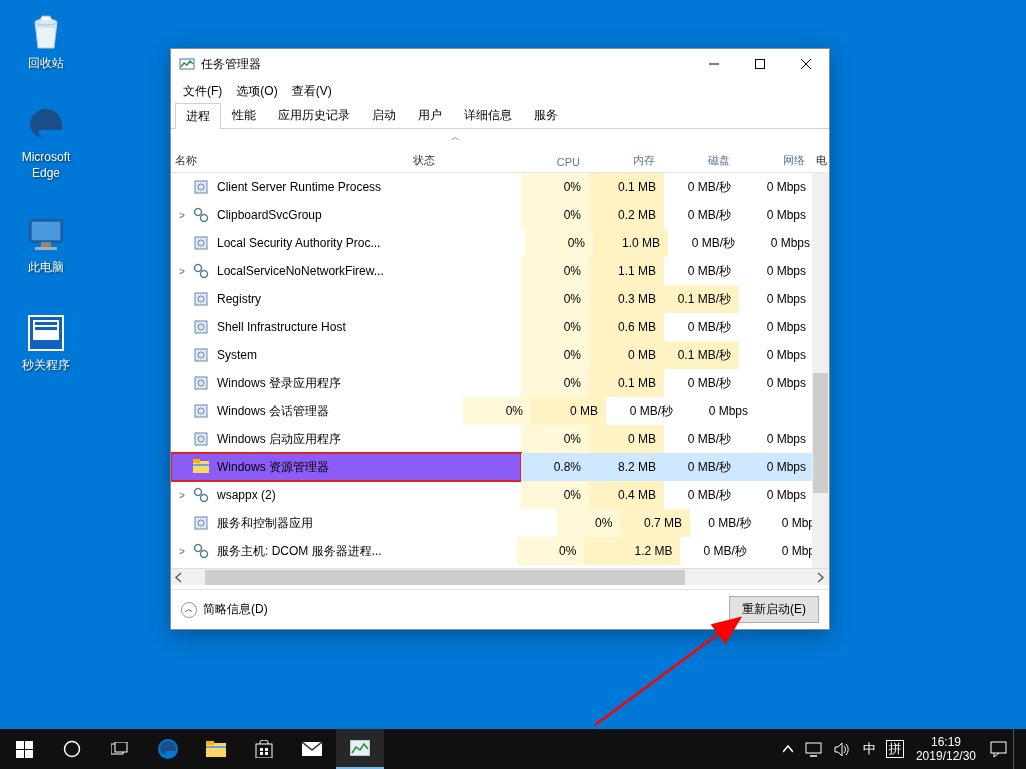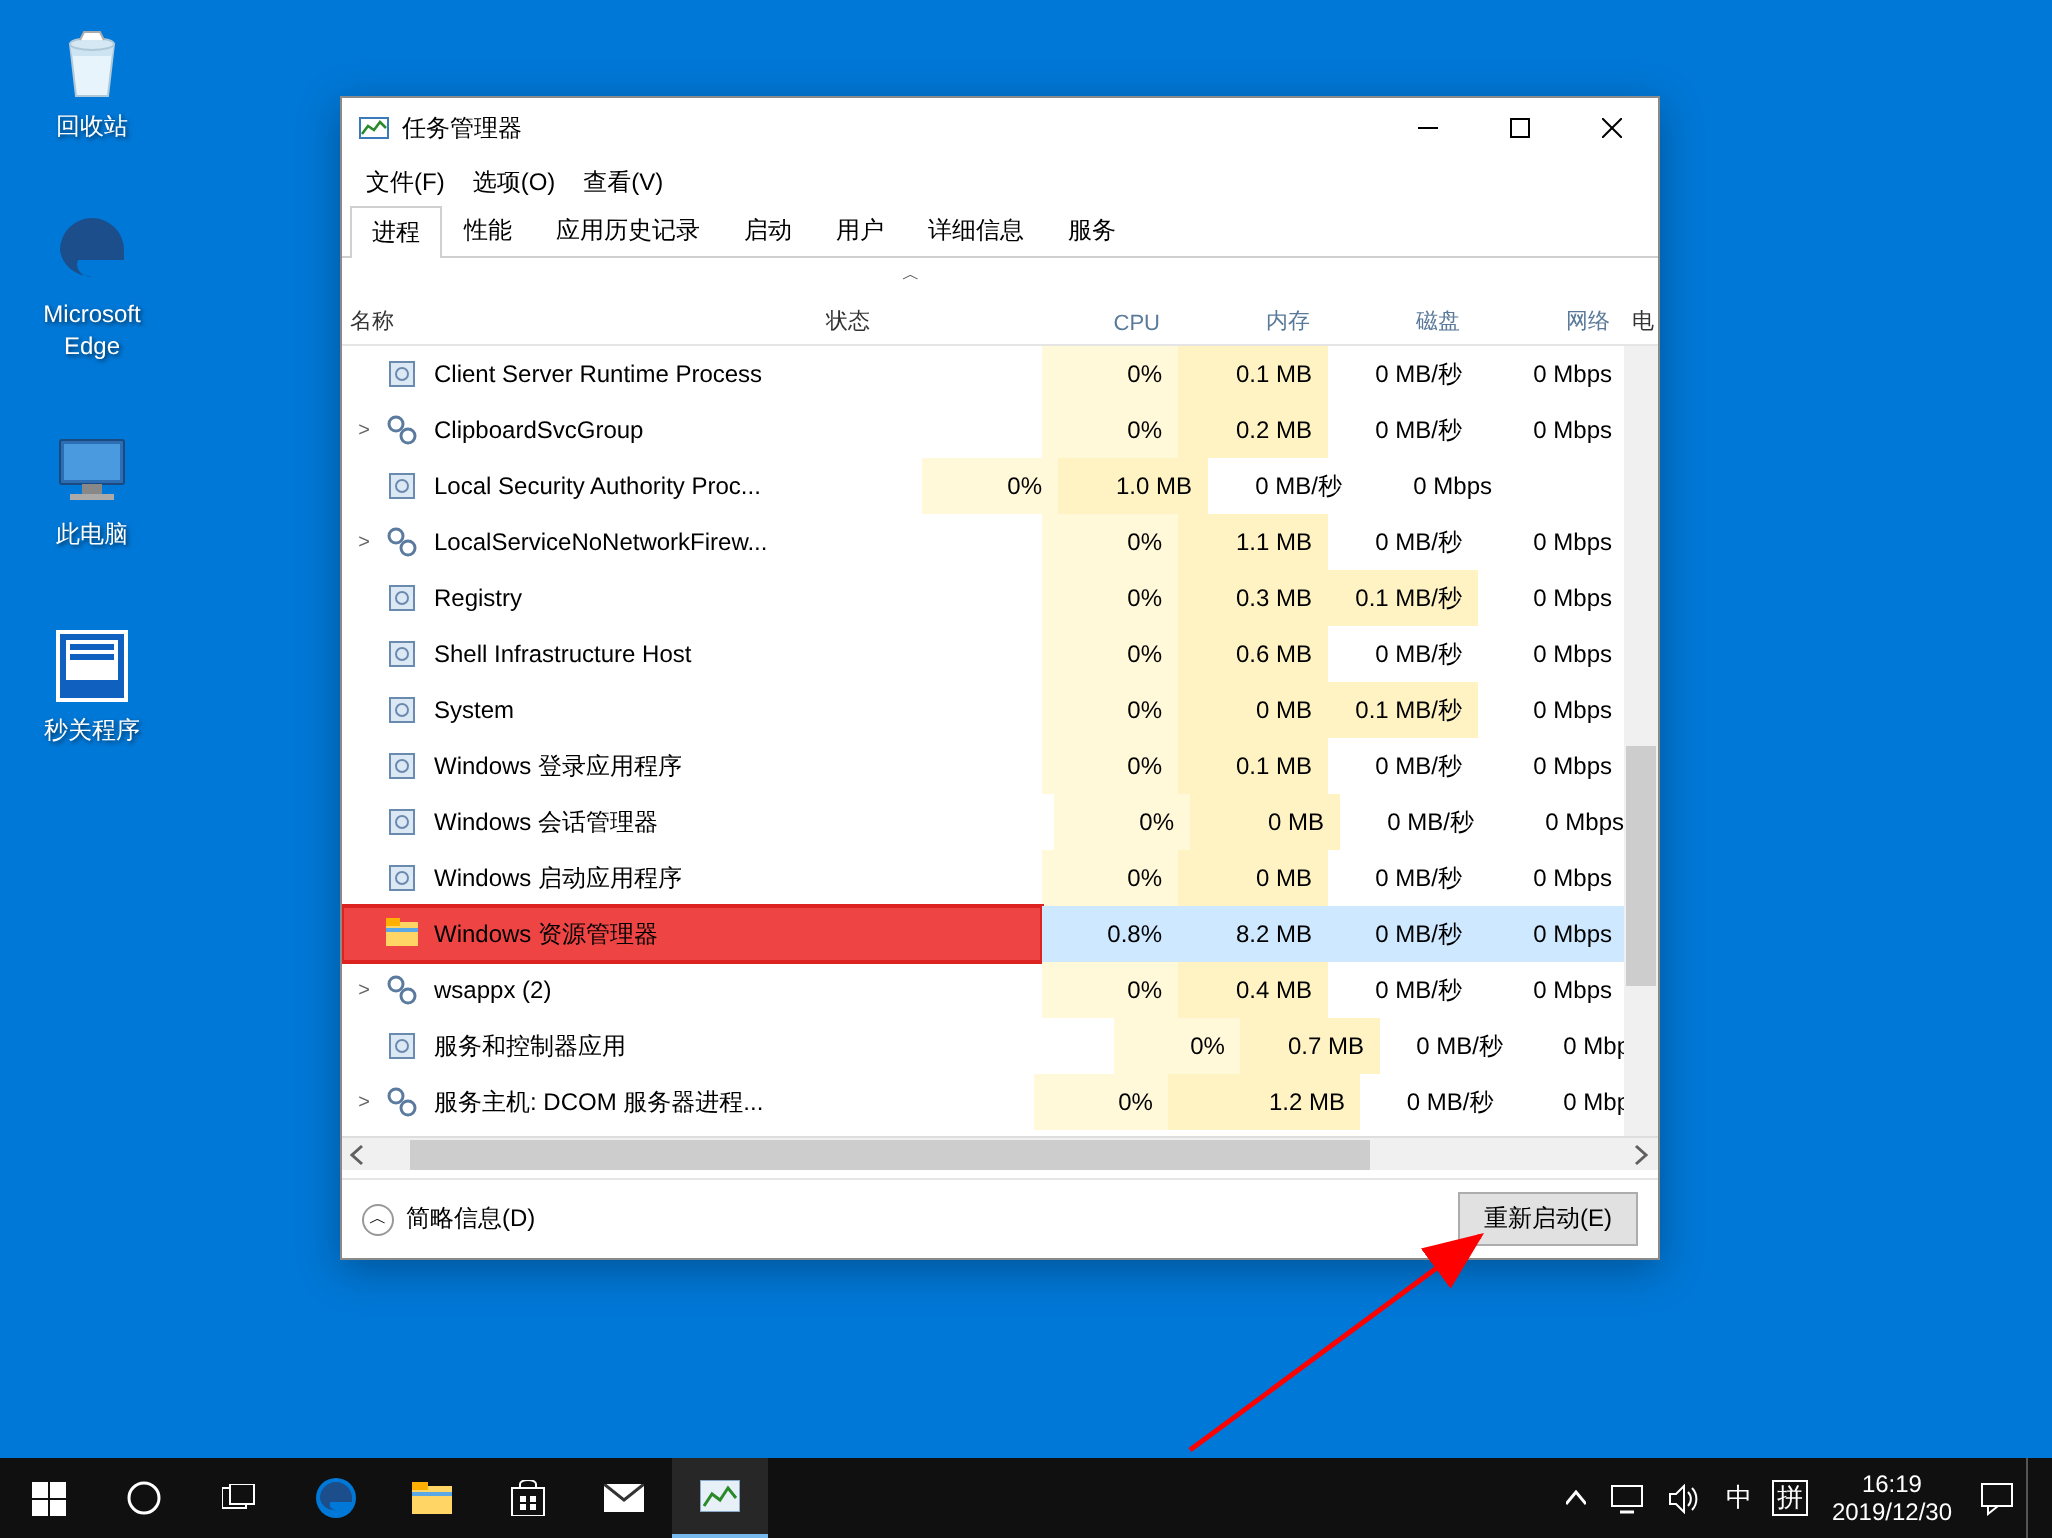--- a/index.html
+++ b/index.html
@@ -26,21 +26,21 @@
 .table-wrap { flex: 1; overflow: hidden; position: relative; }
 .thead { display: flex; font-size: 12px; border-bottom: 1px solid #e5e5e5; height: 44px; align-items: stretch; }
 .thead .hcell { display: flex; flex-direction: column; justify-content: flex-end; padding: 4px 8px 4px 4px; border-right: 1px solid transparent; text-align: right; }
 .thead .hcell.left { text-align: left; justify-content: flex-end; }
 .thead .pct { color: #555; font-size: 13px; margin-bottom: 14px; }
 .thead .lbl { color: #5a7a9a; font-size: 11px; margin-top: 35px; }
 .sort-arrow { position: absolute; left: 280px; top: 2px; font-size: 9px; color: #555; }
 
 .rows { overflow-y: auto; height: calc(100% - 44px); }
 .row { display: flex; font-size: 12px; height: 28px; align-items: center; }
-.row.selected { background: #ef4444; }
+.row.selected { background: #8b5cf6; }
 .row.selected .cell.name { outline: 2px solid #d22; outline-offset: -1px; }
 .cell { padding: 0 8px 0 4px; text-align: right; height: 100%; display: flex; align-items: center; justify-content: flex-end; }
 .cell.name { justify-content: flex-start; padding-left: 4px; gap: 4px; }
 .expander { width: 14px; text-align: center; color: #666; font-size: 10px; display: inline-block; }
 .picon { width: 16px; height: 16px; margin-right: 4px; flex-shrink: 0; }
 .heat0 { background: #fff8d9; }
 .heat1 { background: #fff3c4; }
 .hselbg { background: #cde8ff; }
 
 .hscroll { height: 17px; background: #f0f0f0; border-top: 1px solid #ddd; display:flex; align-items:center; }
@@ -213,21 +213,21 @@
                 </svg>
               </span>
               <span>ClipboardSvcGroup</span>
             </div>
             <div class="cell heat0" style="width:68px">0%</div>
             <div class="cell heat1" style="width:75px">0.2 MB</div>
             <div class="cell " style="width:75px">0 MB/秒</div>
             <div class="cell " style="width:75px">0 Mbps</div>
           </div>
           <div class="row">
-            <div class="cell name" style="width:290px">
+            <div class="cell name" style="width:354px">
               <span class="expander"></span>
               <span class="picon">
                 <svg width="16" height="16">
                   <rect x="2" y="2" width="12" height="12" fill="#dce8f4" stroke="#6a8ab0"></rect>
                   <circle cx="8" cy="8" r="3" fill="none" stroke="#6a8ab0"></circle>
                 </svg>
               </span>
               <span>Local Security Authority Proc...</span>
             </div>
             <div class="cell heat0" style="width:68px">0%</div>
@@ -309,21 +309,21 @@
                 </svg>
               </span>
               <span>Windows 登录应用程序</span>
             </div>
             <div class="cell heat0" style="width:68px">0%</div>
             <div class="cell heat1" style="width:75px">0.1 MB</div>
             <div class="cell " style="width:75px">0 MB/秒</div>
             <div class="cell " style="width:75px">0 Mbps</div>
           </div>
           <div class="row">
-            <div class="cell name" style="width:356px">
+            <div class="cell name" style="width:292px">
               <span class="expander"></span>
               <span class="picon">
                 <svg width="16" height="16">
                   <rect x="2" y="2" width="12" height="12" fill="#dce8f4" stroke="#6a8ab0"></rect>
                   <circle cx="8" cy="8" r="3" fill="none" stroke="#6a8ab0"></circle>
                 </svg>
               </span>
               <span>Windows 会话管理器</span>
             </div>
             <div class="cell heat0" style="width:68px">0%</div>

